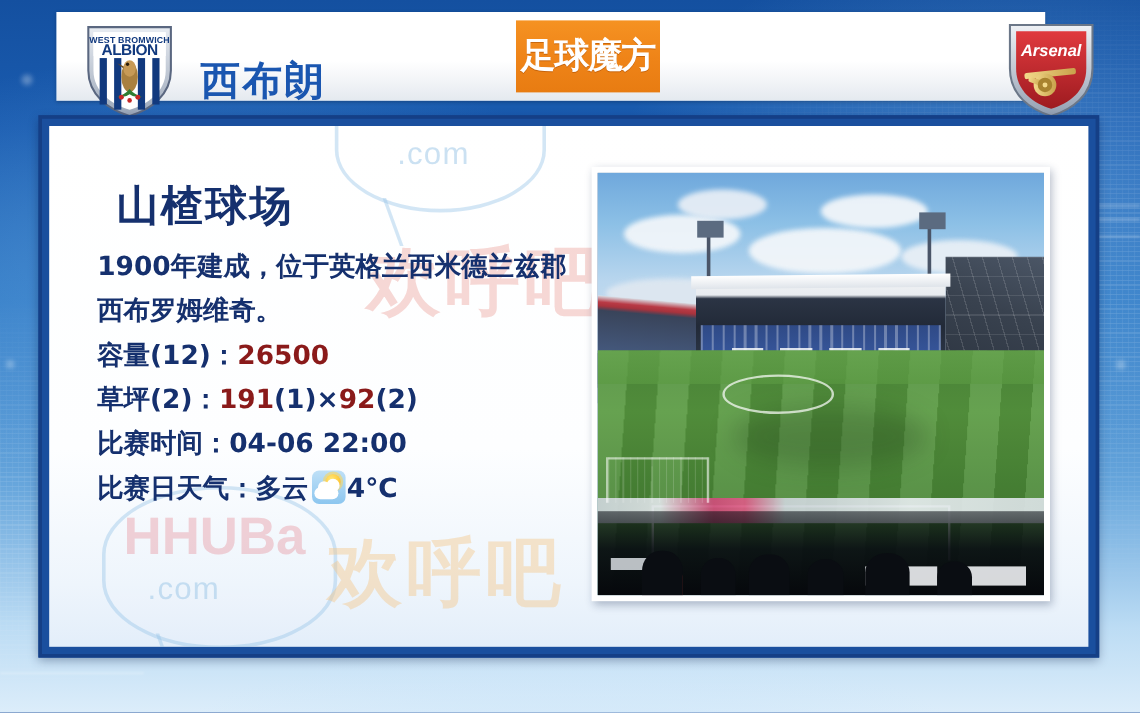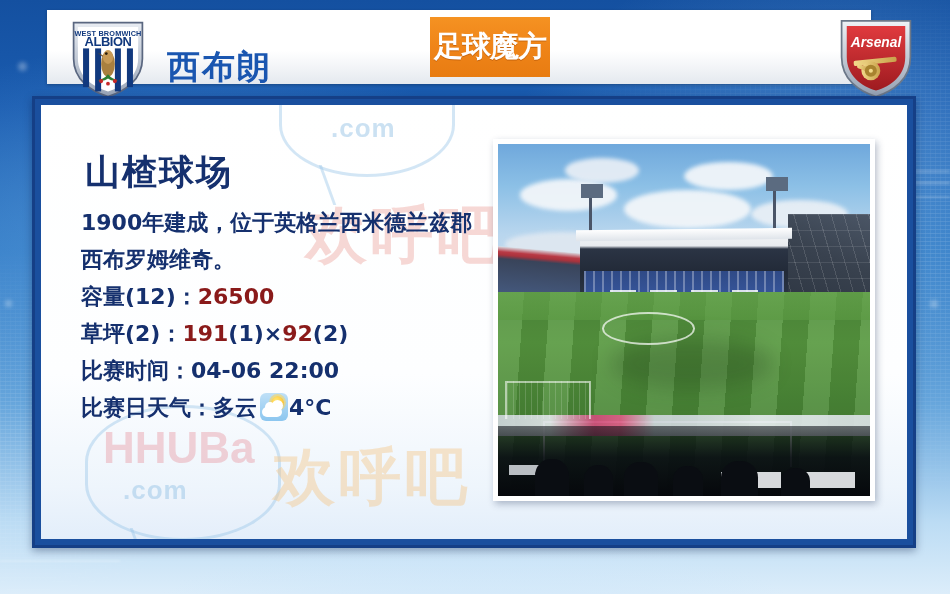--- a/index.html
+++ b/index.html
@@ -90,41 +90,41 @@
     background:rgba(255,255,255,.05);
   }
   .bubble:after{
     content:"";position:absolute;left:26%;top:92%;
     border-left:3px solid rgba(150,195,230,.42);
     border-right:3px solid transparent;
     height:40px;width:20px;
     transform:skewX(20deg);
   }
   .wm-com{
-    color:rgba(160,200,232,.55);font-size:26px;font-weight:bold;letter-spacing:1px;
+    color:rgba(160,200,232,.55);font-size:26px;font-weight:normal;letter-spacing:1px;
     font-family:"Liberation Sans",sans-serif;
   }
   .wm-hhuba{
     font-size:44px;font-weight:bold;
     font-family:"Liberation Sans",sans-serif;
     color:rgba(232,150,160,.42);
   }
   .wm-cn{
     font-size:62px;font-weight:bold;letter-spacing:4px;
     font-family:"DejaVu Sans",sans-serif;
     color:rgba(236,158,150,.40);
   }
   .wm-cn2{color:rgba(245,200,140,.45);}
 
   
   .info{position:absolute;left:40px;top:48px;width:400px;}
   .venue-title{
     font-size:35px;font-weight:bold;color:#15306e;letter-spacing:2px;
     font-family:"DejaVu Sans","Liberation Sans",sans-serif;
-    margin:0 0 12px 4px;line-height:1.1;
+    margin:0 0 12px 16px;line-height:1.1;
   }
   .line{
     font-size:22px;font-weight:bold;color:#15306e;line-height:37px;
     font-family:"DejaVu Sans","Liberation Sans",sans-serif;
     white-space:nowrap;
   }
   .desc{white-space:normal;width:398px;}
   .val{color:#8a1a1a;}
   .wicon{
     display:inline-block;vertical-align:-6px;width:28px;height:28px;

